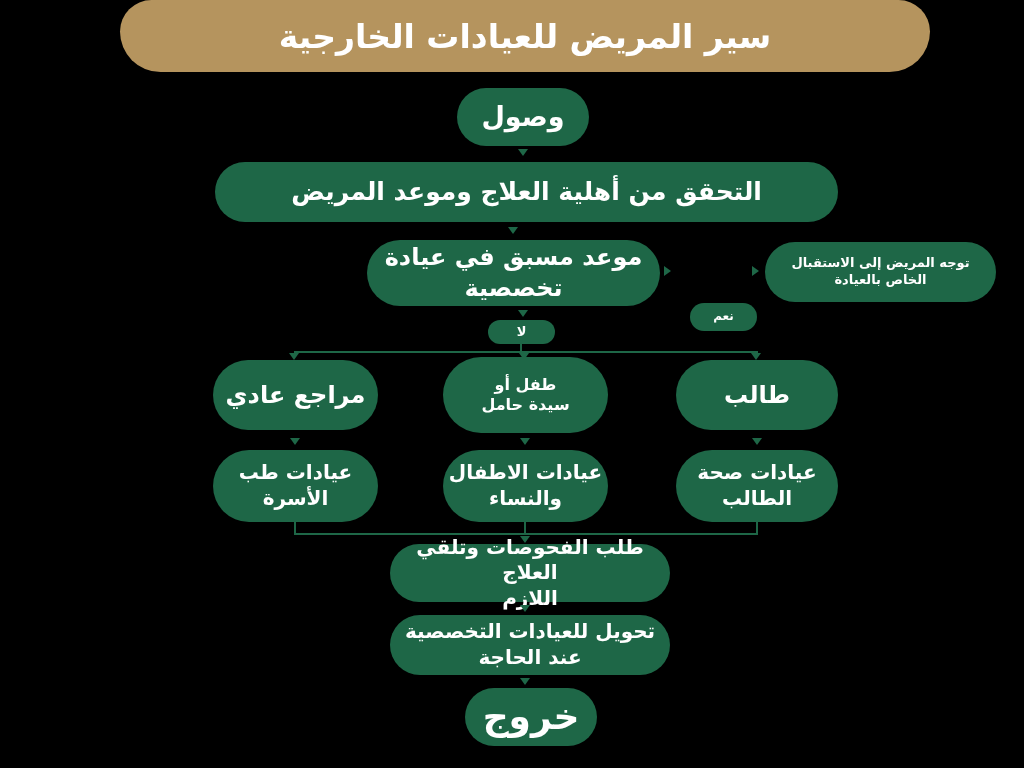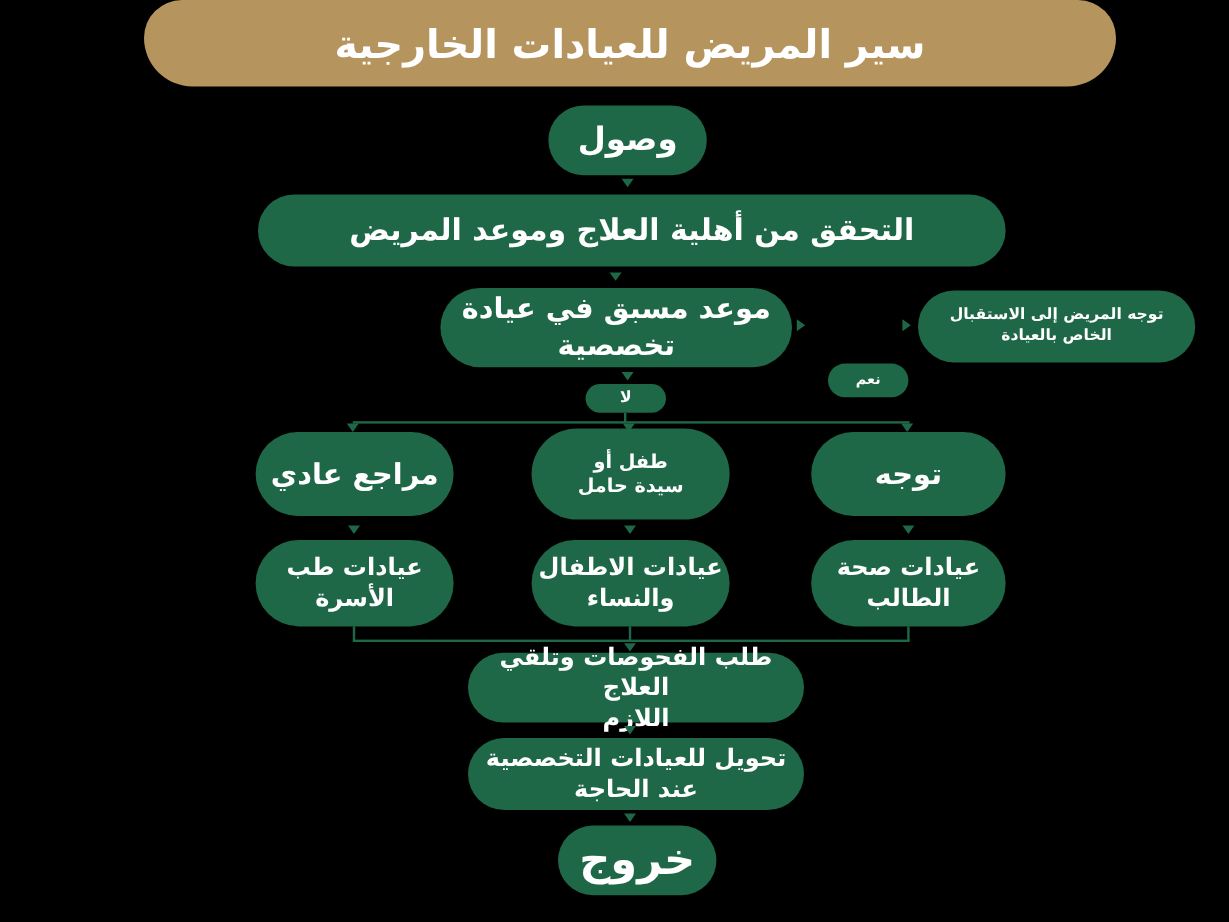--- a/index.html
+++ b/index.html
@@ -97,21 +97,21 @@
   <div class="arw-down" style="left:751px;top:353px;"></div>
 
   <div class="node" style="left:213px;top:360px;width:165px;height:70px;border-radius:35px;font-size:24px;">
     <span>مراجع عادي</span>
   </div>
   <div class="node" style="left:443px;top:357px;width:165px;height:76px;border-radius:38px;font-size:16px;">
     <span>طفل أو</span>
     <span>سيدة حامل</span>
   </div>
   <div class="node" style="left:676px;top:360px;width:162px;height:70px;border-radius:35px;font-size:24px;">
-    <span>توجه</span>
+    <span>طالب</span>
   </div>
 
   <div class="arw-down" style="left:290px;top:438px;"></div>
   <div class="arw-down" style="left:520px;top:438px;"></div>
   <div class="arw-down" style="left:752px;top:438px;"></div>
 
   <div class="node" style="left:213px;top:450px;width:165px;height:72px;border-radius:36px;font-size:20px;">
     <span>عيادات طب</span>
     <span>الأسرة</span>
   </div>

